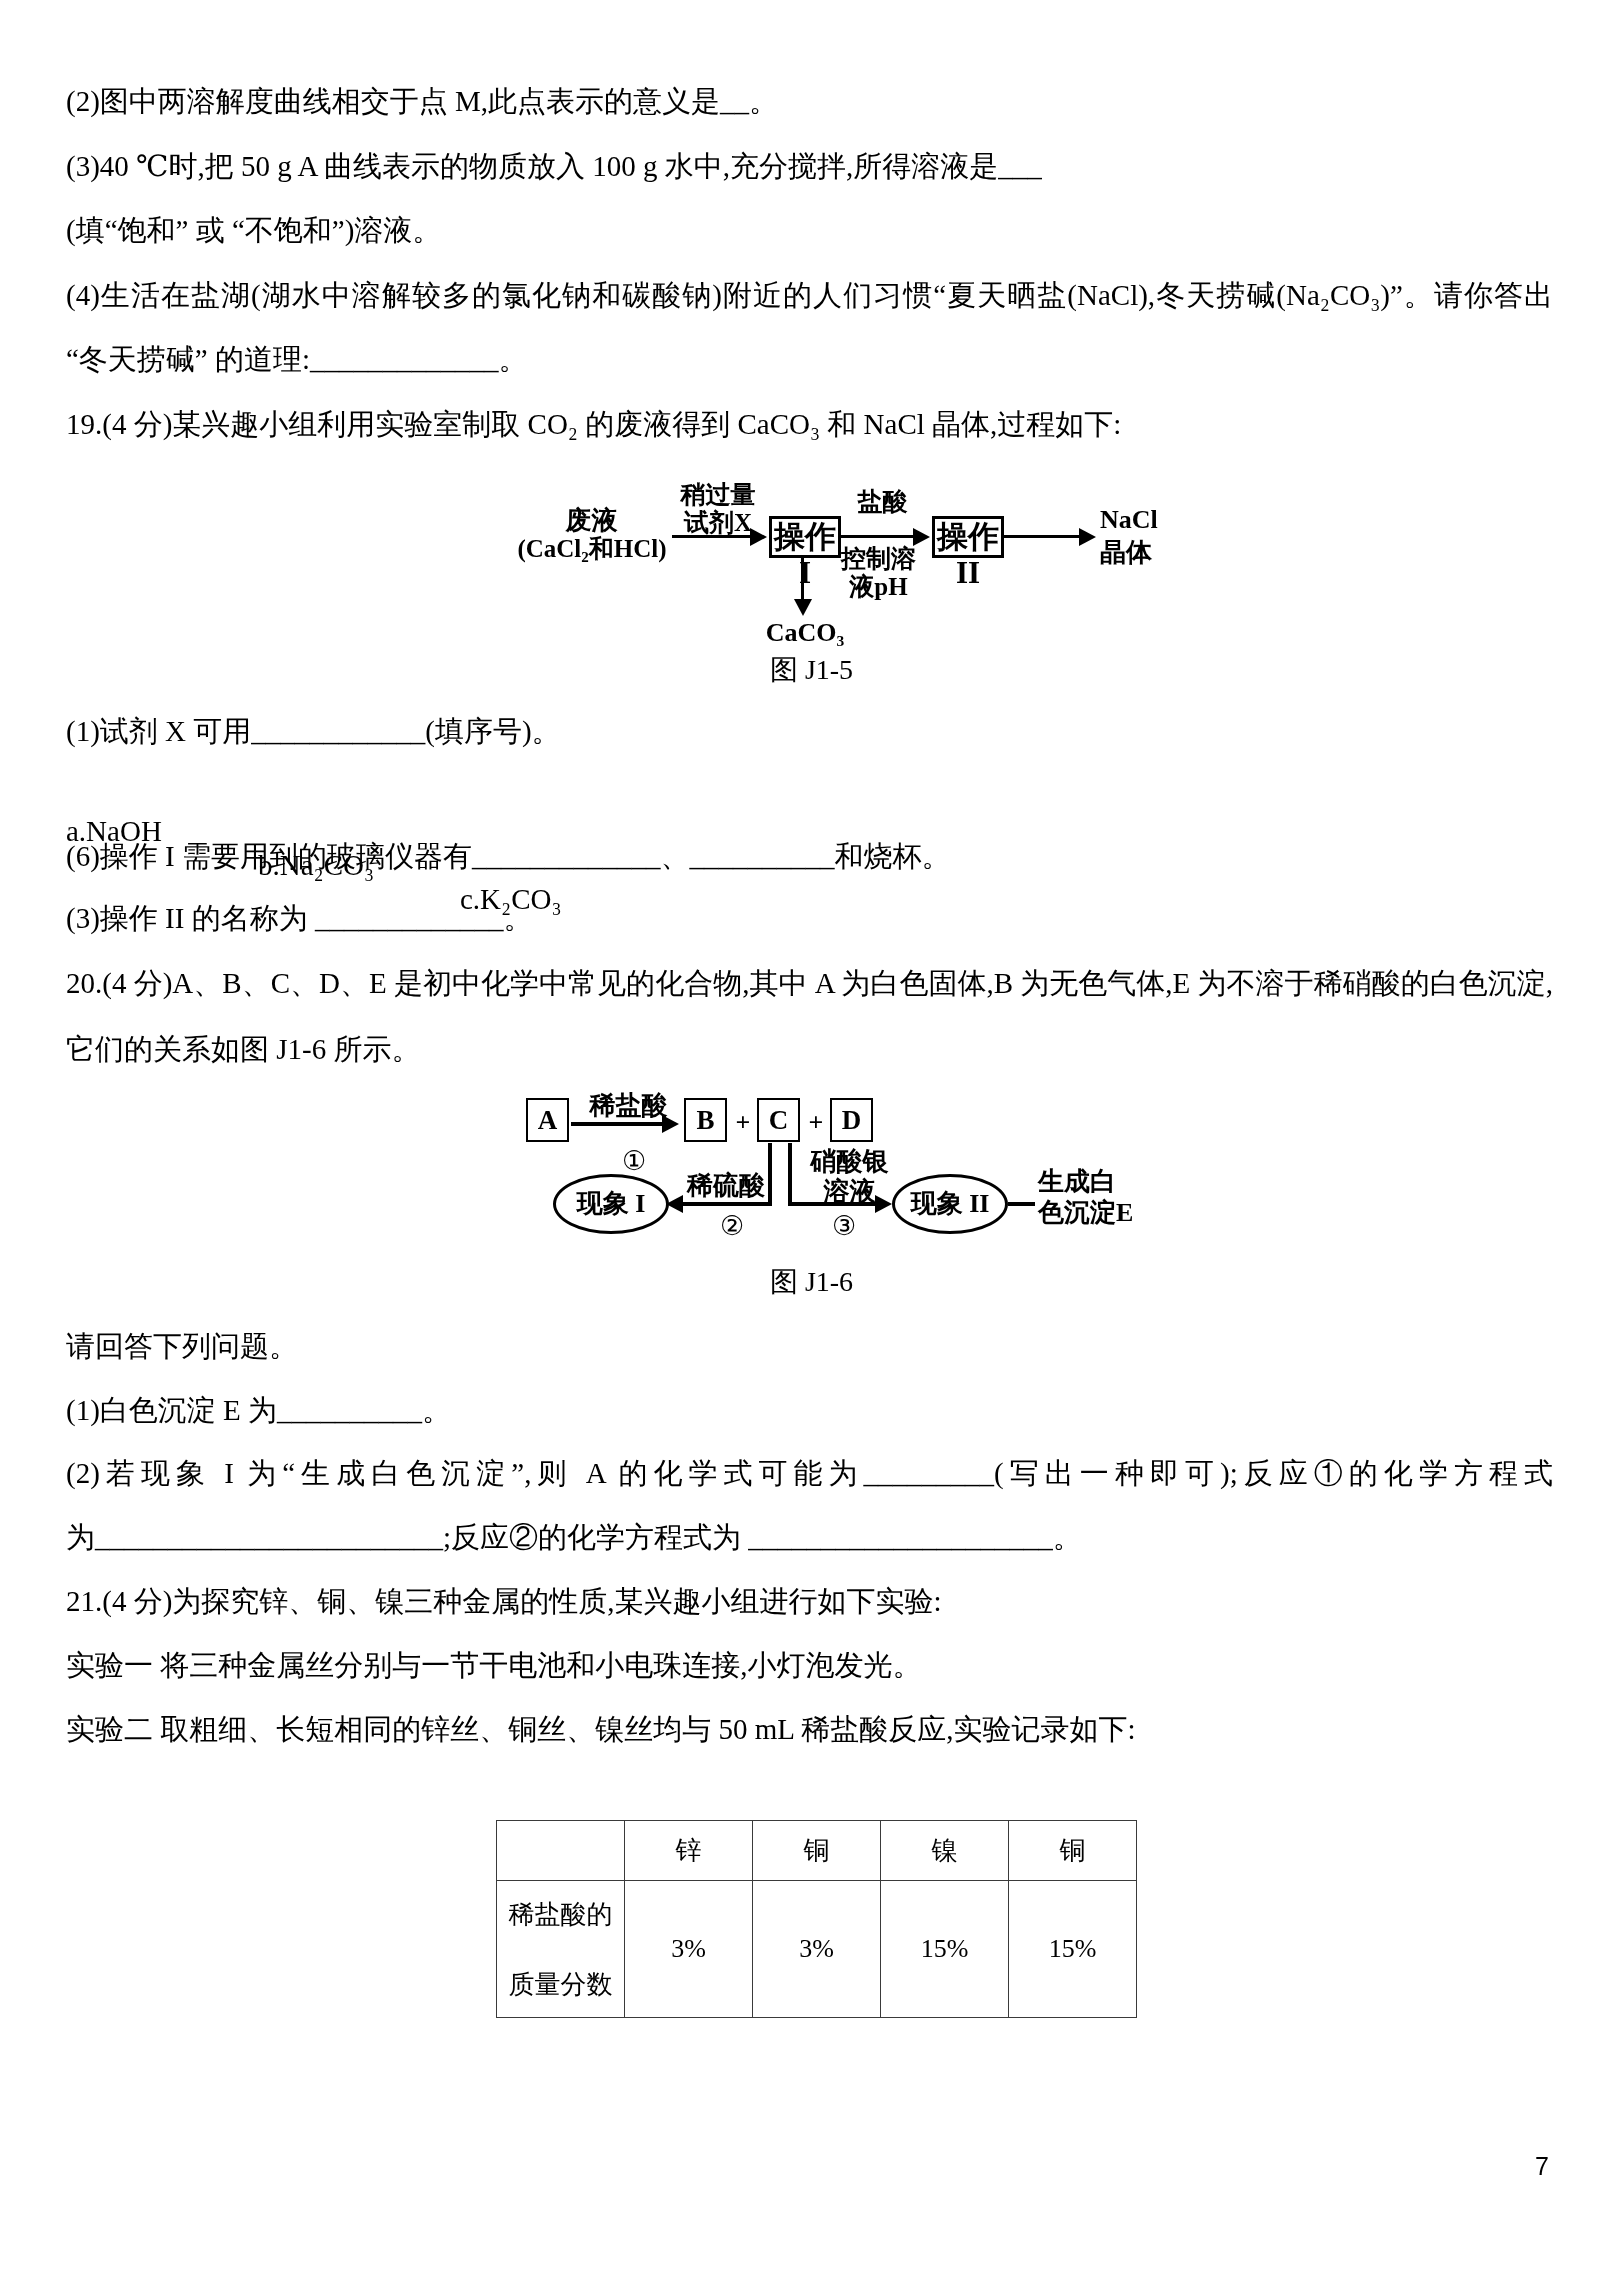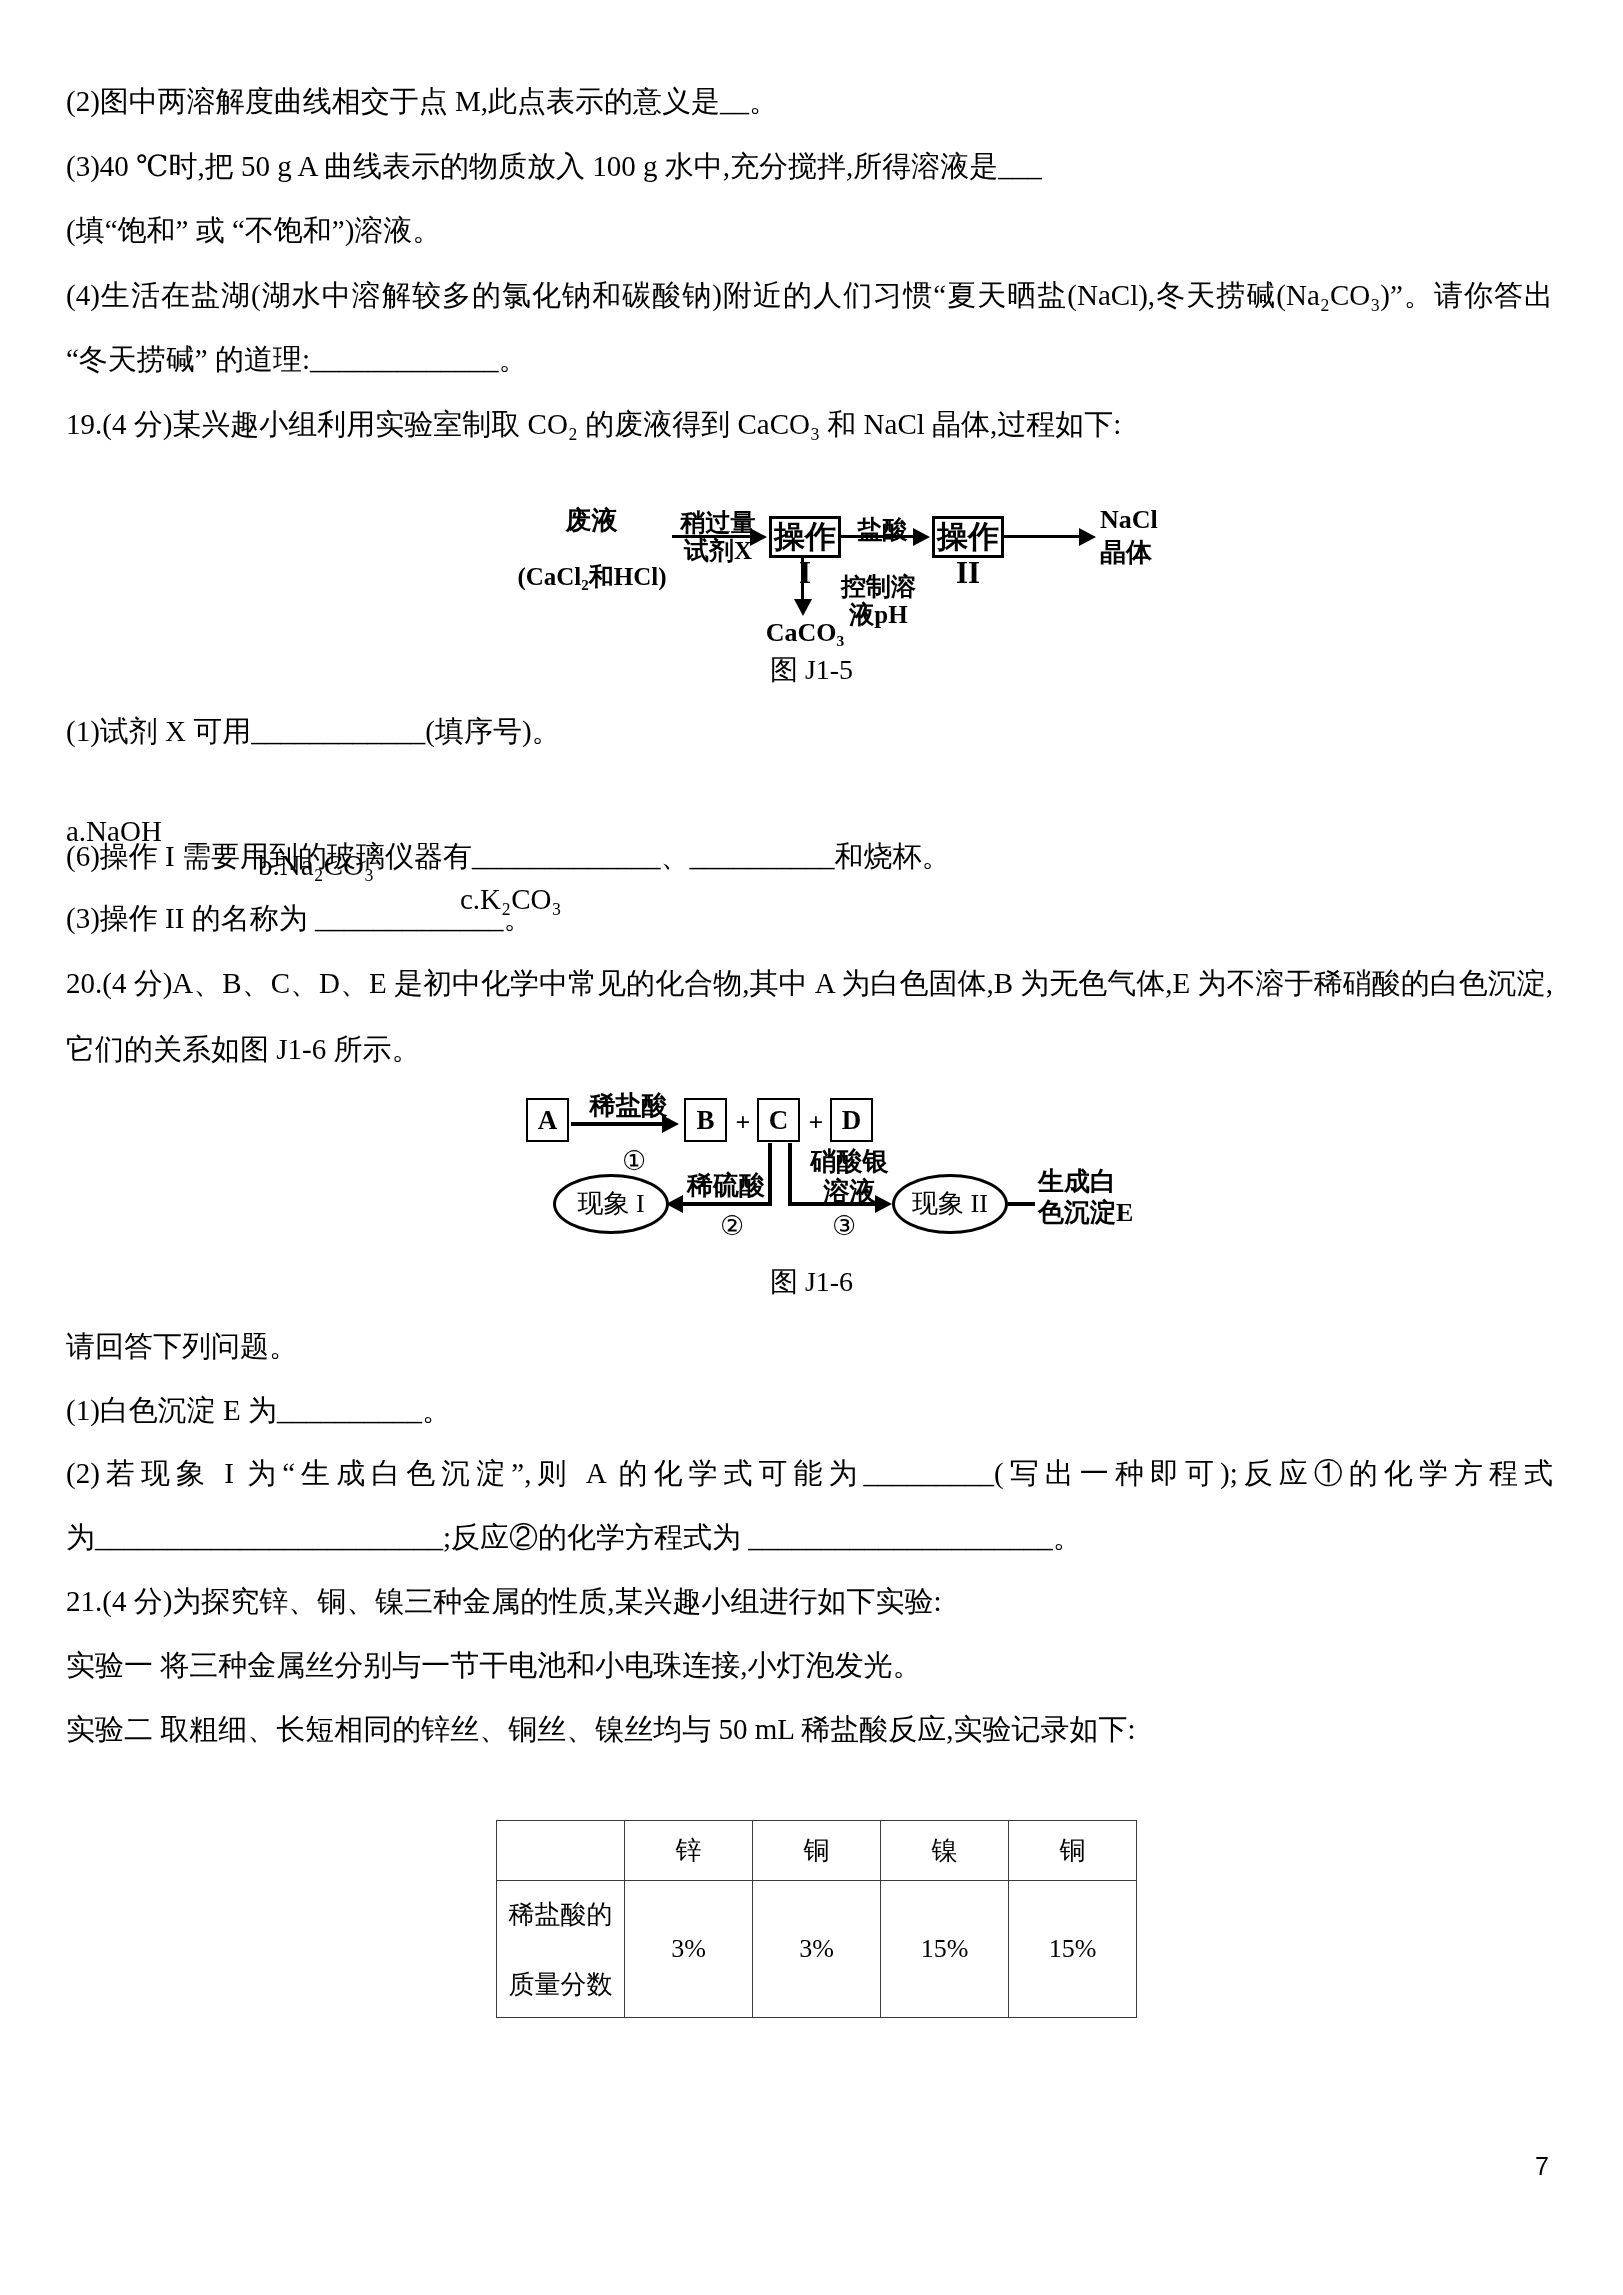--- a/index.html
+++ b/index.html
@@ -30,21 +30,20 @@
     left:0;
     width:1623px;
     text-align:center;
     font-size:28px;
   }
   .fig-label{
     position:absolute;
     font-weight:bold;
     font-size:25px;
     text-align:center;
-    margin-top:28px;
   }
   .fig-label-lg{
     position:absolute;
     font-weight:bold;
     font-size:26px;
     text-align:center;
   }
   .opbox{
     position:absolute;
     width:66px;height:36px;
@@ -59,21 +58,21 @@
     border:2.8px solid #000;
     font-size:27px;font-weight:bold;
     line-height:40px;text-align:center;
     background:#fff;
   }
   .ellipse{
     position:absolute;
     width:110px;height:54px;
     border:3.4px solid #000;
     border-radius:50%;
-    font-size:26px;font-weight:normal;
+    font-size:26px;font-weight:bold;
     line-height:54px;text-align:center;
     background:#fff;
   }
   .hshaft{position:absolute;background:#000;height:3.4px;}
   .hshaft7{position:absolute;background:#000;height:3.9px;}
   .vshaft{position:absolute;background:#000;width:3.4px;}
   .vshaft7{position:absolute;background:#000;width:3.9px;}
   .head-r{position:absolute;width:0;height:0;border-top:9px solid transparent;border-bottom:9px solid transparent;border-left:17px solid #000;}
   .head-l{position:absolute;width:0;height:0;border-top:9px solid transparent;border-bottom:9px solid transparent;border-right:17px solid #000;}
   .head-d{position:absolute;width:0;height:0;border-left:9px solid transparent;border-right:9px solid transparent;border-top:17px solid #000;}

